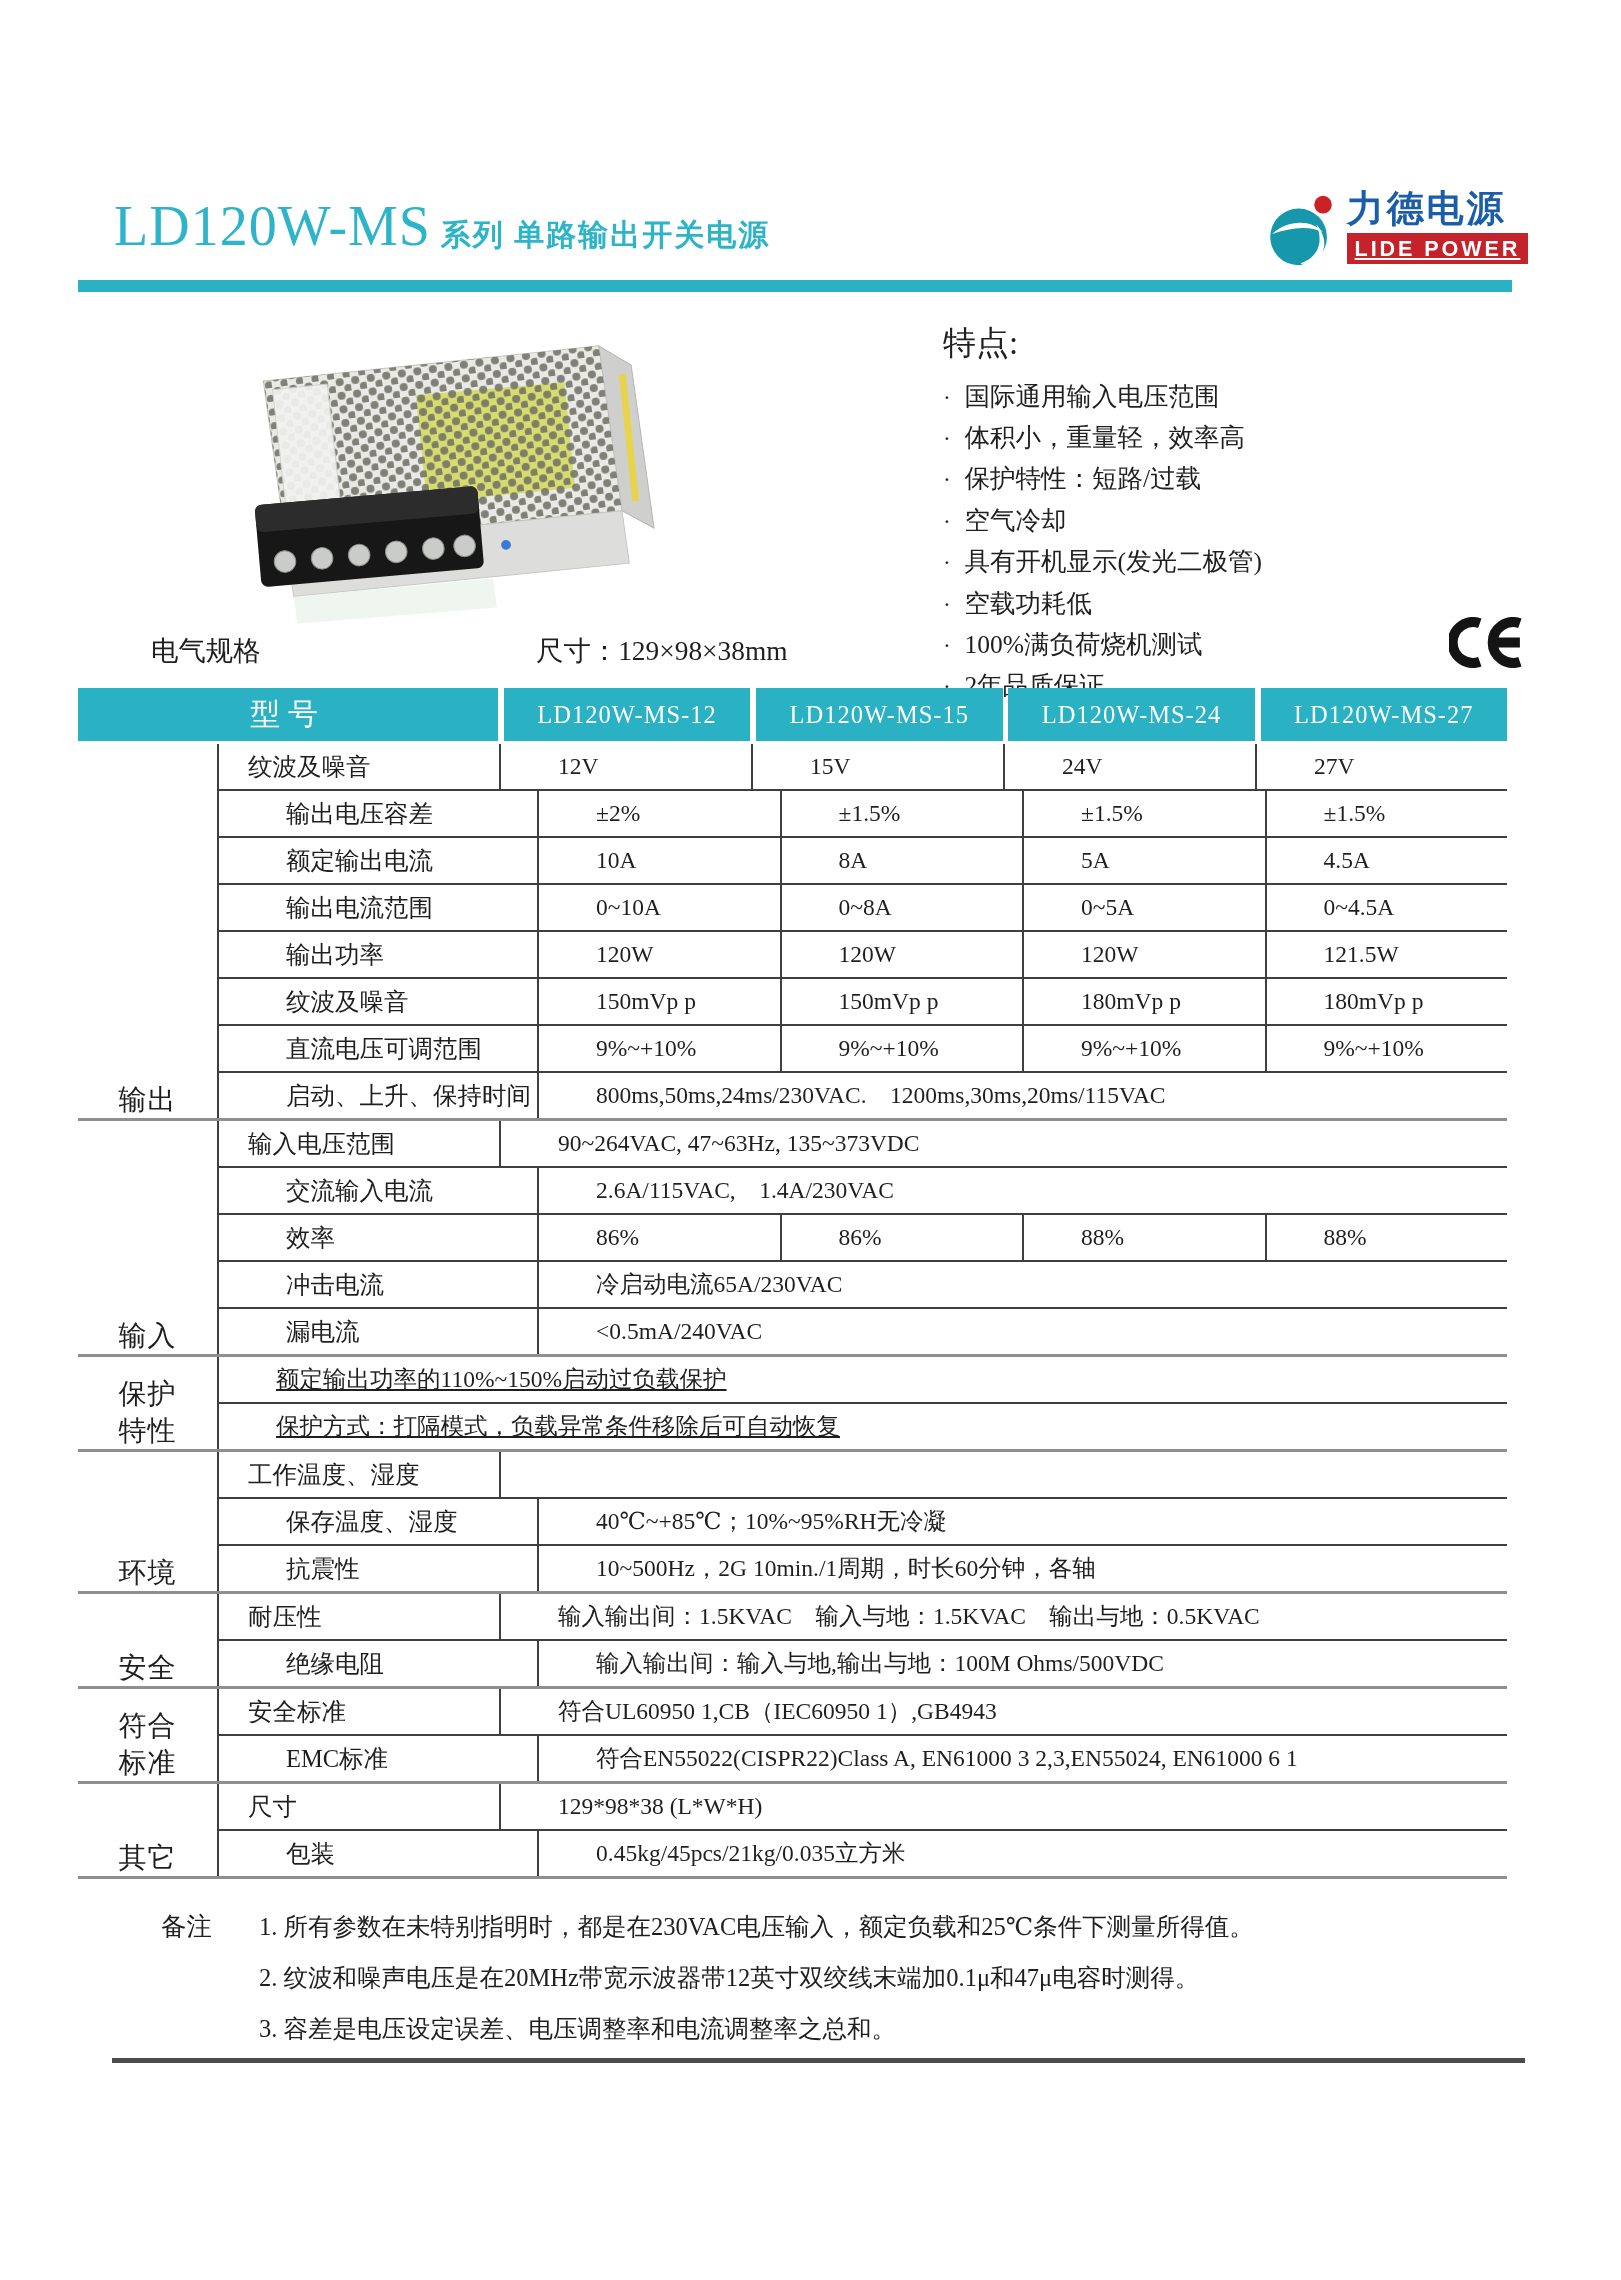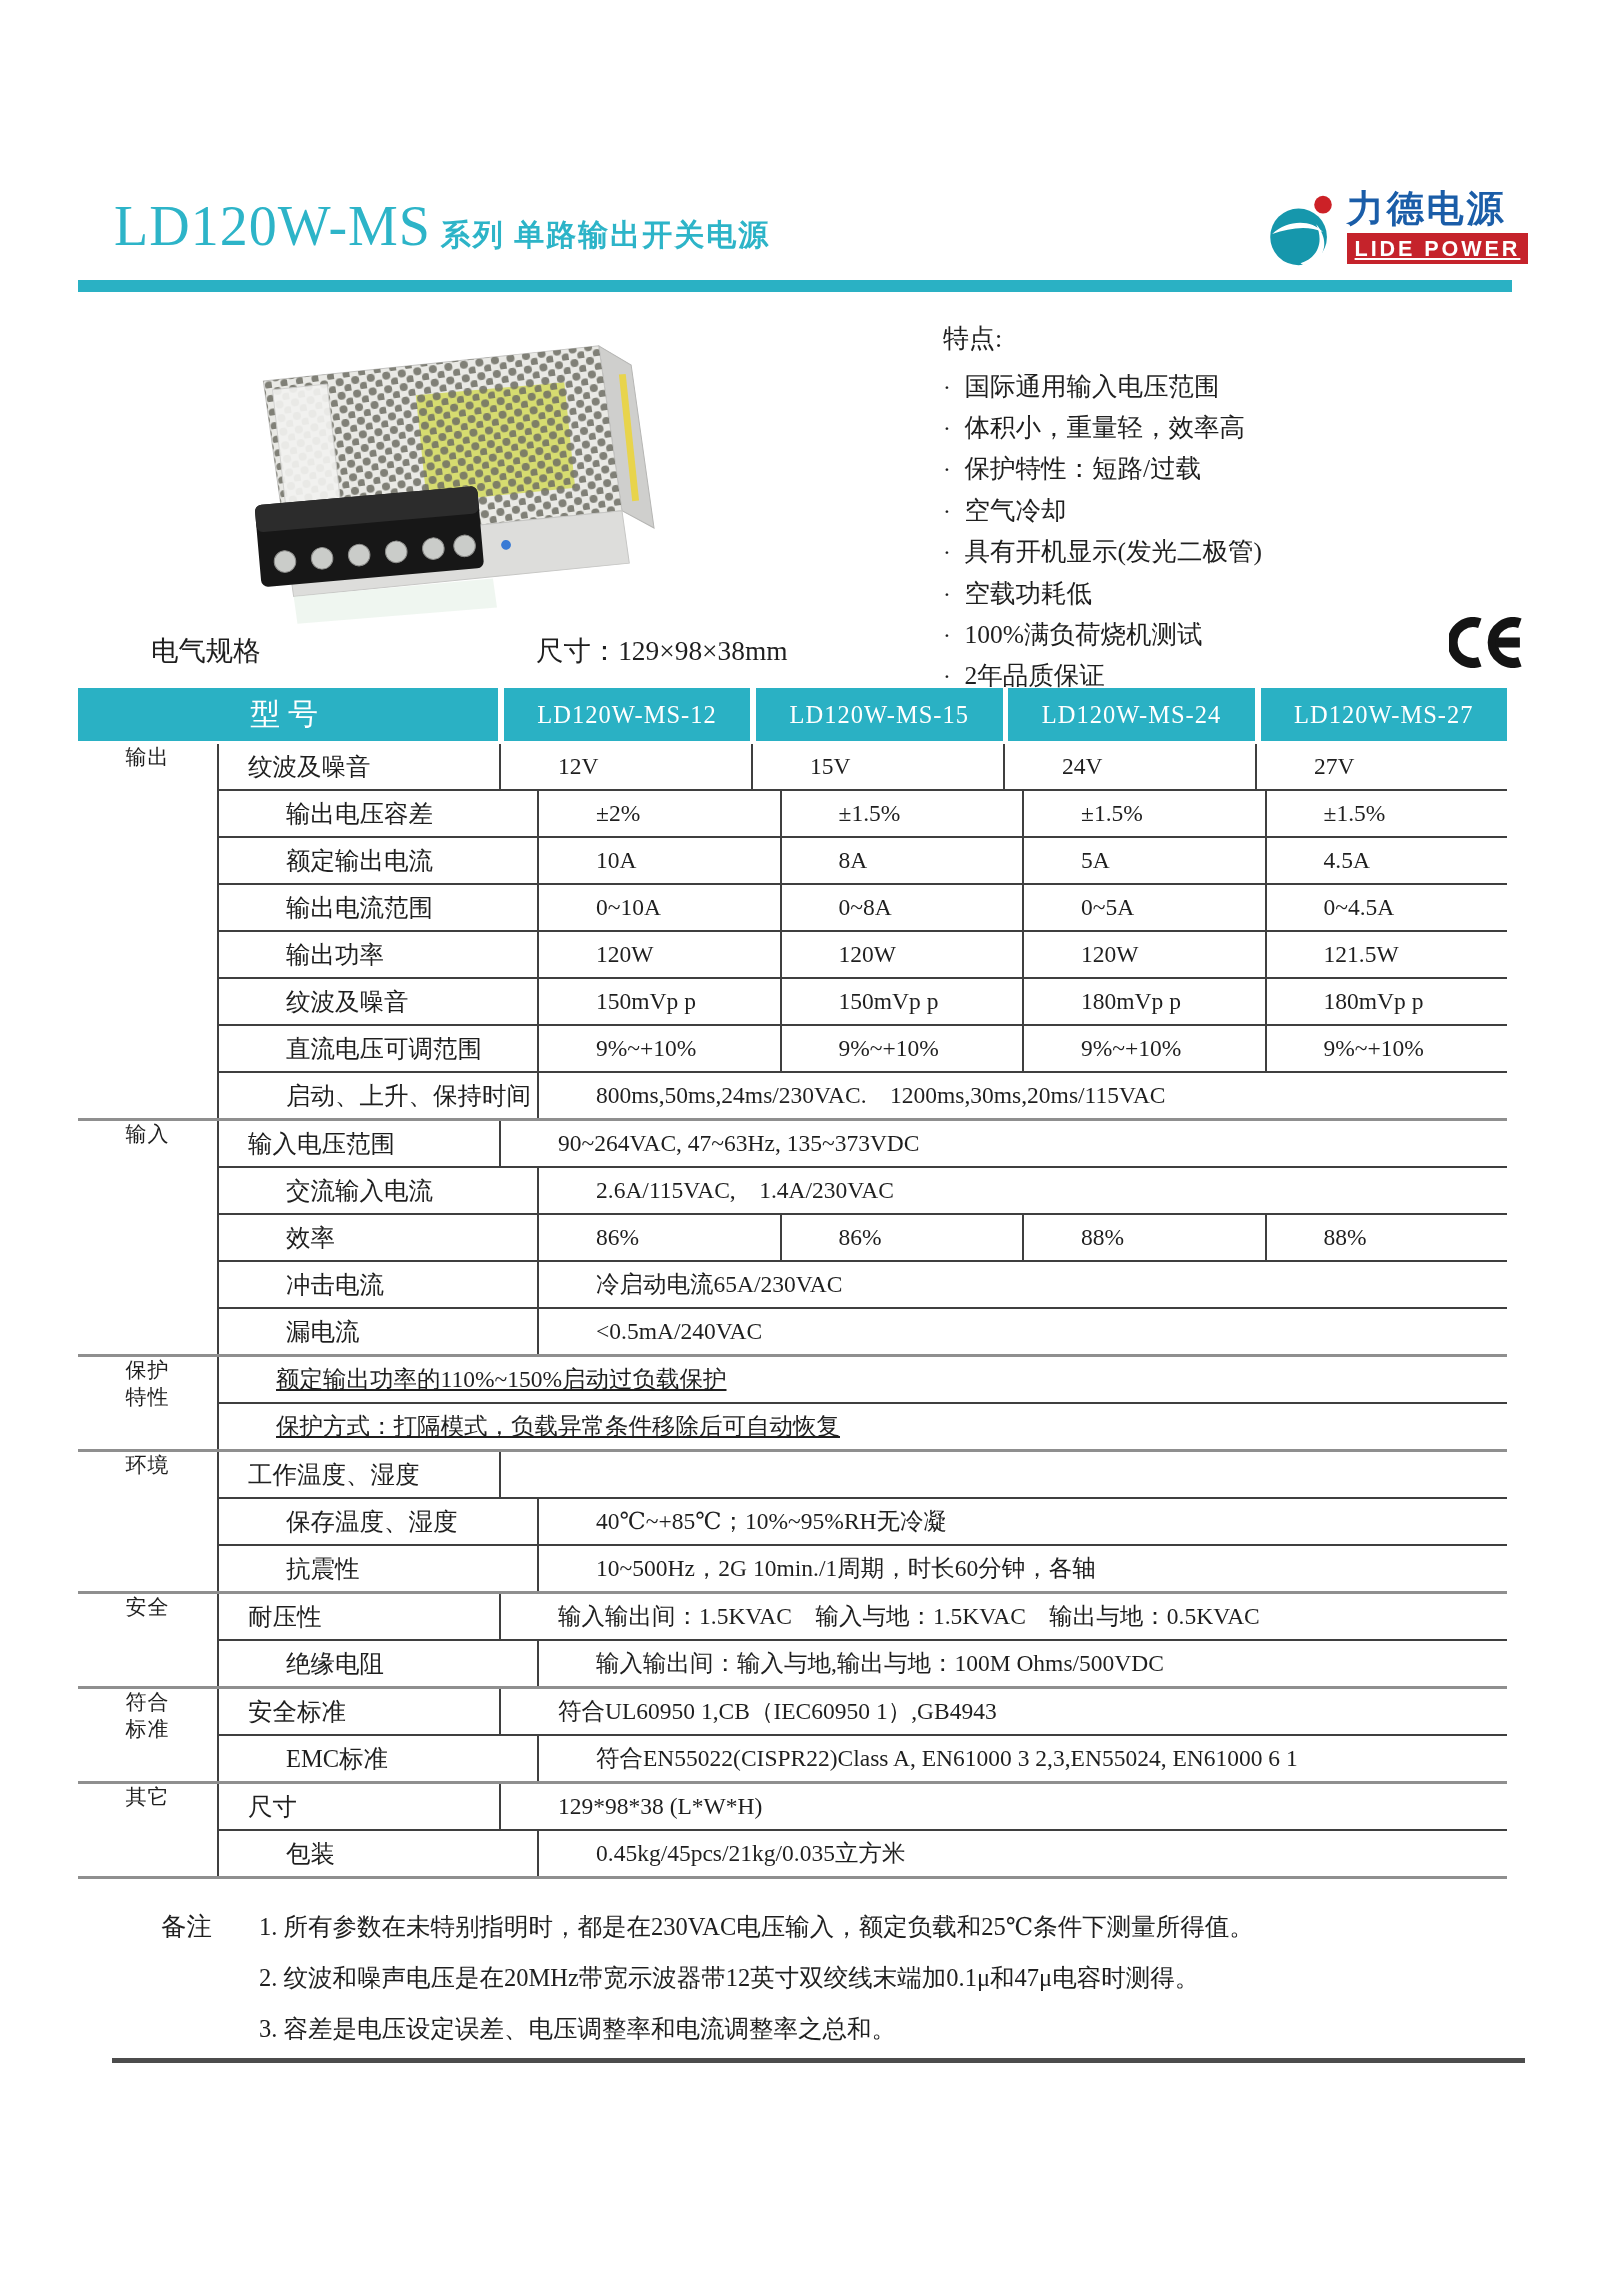--- a/index.html
+++ b/index.html
@@ -26,39 +26,39 @@
   .logo-txt{display:flex;flex-direction:column;}
   .logo-cn{font-size:37px;font-weight:bold;color:var(--blue);letter-spacing:2.9px;
     font-family:"Liberation Sans","DejaVu Sans",sans-serif;line-height:1.05;}
   .logo-en{background:var(--red);color:#fff;font-size:21.6px;font-weight:bold;letter-spacing:2.9px;
     padding:2.9px 7.8px 2px;text-align:center;margin-top:3.9px;
     font-family:"Liberation Sans","DejaVu Sans",sans-serif;text-decoration:underline;}
   
   .photo{position:absolute;left:192px;top:310px;width:502px;height:339px;}
   
   .features{position:absolute;left:943px;top:321px;}
-  .f-head{font-size:26px;margin-bottom:15.7px;}
+  .f-head{font-size:33px;margin-bottom:15.7px;}
   .features ul{list-style:none;margin:0;padding:0;}
   .features li{display:flex;align-items:baseline;margin-bottom:10.8px;font-size:25.5px;line-height:1.2;}
   .features .blt{width:21.6px;font-size:23.5px;}
   
   .ce{position:absolute;left:1449px;top:617px;}
   
   .spec-label{position:absolute;left:151px;top:633px;font-size:27.4px;}
   .dim-label{position:absolute;left:536px;top:633px;font-size:27.4px;}
   
   .spec-table{position:absolute;left:78px;top:688px;width:1429px;border-bottom:3.9px solid var(--sep);font-size:23.5px;}
   .thead{display:flex;gap:5.9px;height:53px;margin-bottom:2.9px;}
   .th{background:var(--teal);color:#fff;display:flex;align-items:center;justify-content:center;}
   .th-model{width:420px;flex:none;font-size:30px;letter-spacing:7.8px;}
   .th-col{flex:1;font-size:24.5px;letter-spacing:1px;}
   .tsection{display:flex;}
   .tsection + .tsection{border-top:3.9px solid var(--sep);}
   .sec-label{width:139px;flex:none;border-right:2px solid var(--line);display:flex;flex-direction:column;
-    align-items:center;justify-content:flex-start;font-size:21px;line-height:1.3;letter-spacing:1px;}
+    align-items:center;justify-content:flex-end;font-size:28px;line-height:1.3;letter-spacing:1px;}
   .sec-rows{flex:1;display:flex;flex-direction:column;}
   .t-row{display:flex;min-height:45px;align-items:stretch;}
   .t-row + .t-row{border-top:2px solid var(--line);padding-left:38px;}
   .t-row.tall{min-height:92px;}
   .param{width:282px;flex:none;border-right:2px solid var(--line);display:flex;align-items:center;
     padding-left:29px;box-sizing:border-box;font-size:24.5px;}
   .vals{flex:1;display:flex;}
   .val{flex:1;display:flex;align-items:center;padding-left:57px;box-sizing:border-box;}
   .val + .val{border-left:2px solid var(--line);}
   .val-span{flex:1;display:flex;align-items:center;padding-left:57px;box-sizing:border-box;}

